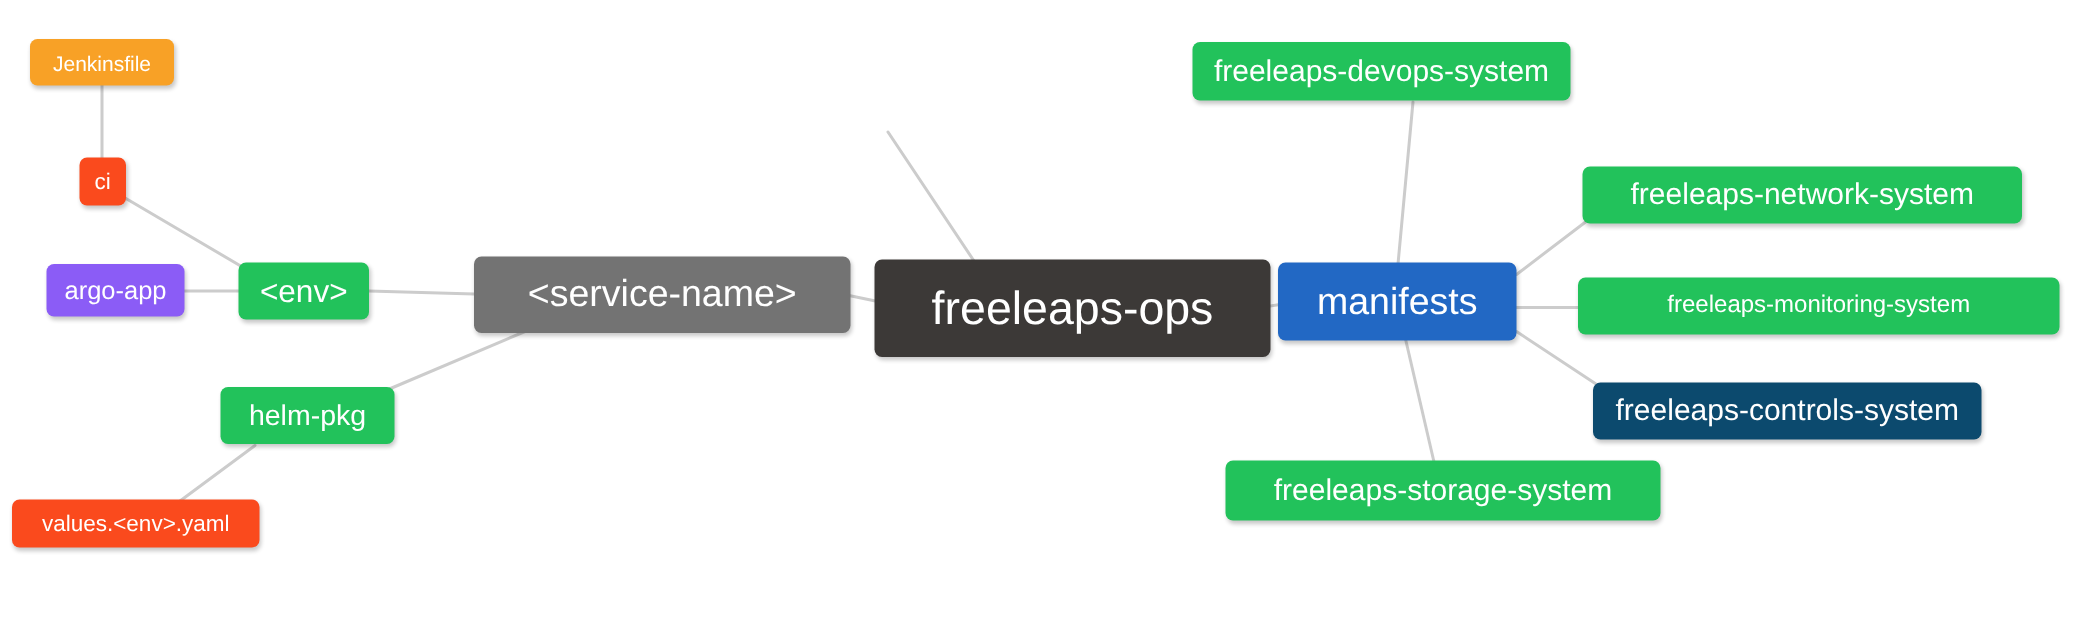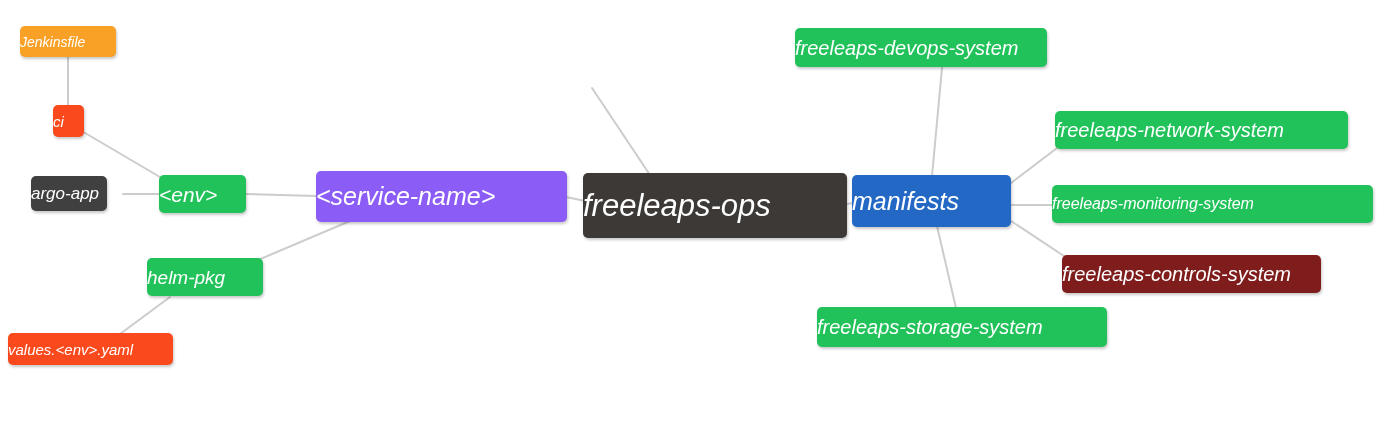--- a/index.html
+++ b/index.html
@@ -18,28 +18,28 @@
     left: 0;
     top: 0;
     width: 100%;
     height: 100%;
     pointer-events: none;
   }
   .node {
     position: absolute;
     display: flex;
     align-items: center;
+    justify-content: center;
     box-sizing: border-box;
     border-radius: 5px;
     color: #ffffff;
     white-space: nowrap;
     box-shadow: 1px 2px 3px rgba(0,0,0,0.22);
     cursor: pointer;
     user-select: none;
-    font-style: italic;
   }
   .node-label {
     line-height: 1;
     pointer-events: none;
   }
 </style>
 </head>
 <body>
 
 <div id="canvas" style="width: 1390px; height: 421px; background: rgb(255, 255, 255);">
@@ -58,49 +58,49 @@
       <line x1="1011" y1="205" x2="1052" y2="205" stroke="#CCCCCC" stroke-width="2" stroke-linecap="round"></line>
       <line x1="1011" y1="221" x2="1064" y2="256" stroke="#CCCCCC" stroke-width="2" stroke-linecap="round"></line>
       <line x1="937" y1="226" x2="956" y2="308" stroke="#CCCCCC" stroke-width="2" stroke-linecap="round"></line>
     </svg>
 <div class="node" style="left: 20px; top: 26px; width: 96px; height: 31px; font-size: 14px; background: rgb(248, 161, 38); color: rgb(255, 255, 255);">
     <span class="node-label">Jenkinsfile</span>
   </div>
     <div class="node" style="left: 53px; top: 105px; width: 31px; height: 32px; font-size: 15px; background: rgb(250, 74, 29); color: rgb(255, 255, 255);">
     <span class="node-label">ci</span>
   </div>
-    <div class="node" style="left: 31px; top: 176px; width: 76px; height: 35px; font-size: 17px; background: #404040; color: rgb(255, 255, 255);">
+    <div class="node" style="left: 31px; top: 176px; width: 92px; height: 35px; font-size: 17px; background: #8b5cf6; color: rgb(255, 255, 255);">
     <span class="node-label">argo-app</span>
   </div>
     <div class="node" style="left: 159px; top: 175px; width: 87px; height: 38px; font-size: 21px; background: rgb(34, 194, 91); color: rgb(255, 255, 255);">
     <span class="node-label">&lt;env&gt;</span>
   </div>
     <div class="node" style="left: 147px; top: 258px; width: 116px; height: 38px; font-size: 19px; background: rgb(34, 194, 91); color: rgb(255, 255, 255);">
     <span class="node-label">helm-pkg</span>
   </div>
     <div class="node" style="left: 8px; top: 333px; width: 165px; height: 32px; font-size: 15px; background: rgb(250, 74, 29); color: rgb(255, 255, 255);">
     <span class="node-label">values.&lt;env&gt;.yaml</span>
   </div>
-    <div class="node" style="left: 316px; top: 171px; width: 251px; height: 51px; font-size: 25px; background: #8b5cf6; color: rgb(255, 255, 255);">
+    <div class="node" style="left: 316px; top: 171px; width: 251px; height: 51px; font-size: 25px; background: #737373; color: rgb(255, 255, 255);">
     <span class="node-label">&lt;service-name&gt;</span>
   </div>
     <div class="node" style="left: 583px; top: 173px; width: 264px; height: 65px; font-size: 31px; background: rgb(60, 57, 55); color: rgb(255, 255, 255);">
     <span class="node-label">freeleaps-ops</span>
   </div>
     <div class="node" style="left: 852px; top: 175px; width: 159px; height: 52px; font-size: 25px; background: rgb(34, 104, 196); color: rgb(255, 255, 255);">
     <span class="node-label">manifests</span>
   </div>
     <div class="node" style="left: 795px; top: 28px; width: 252px; height: 39px; font-size: 20px; background: rgb(34, 194, 91); color: rgb(255, 255, 255);">
     <span class="node-label">freeleaps-devops-system</span>
   </div>
     <div class="node" style="left: 1055px; top: 111px; width: 293px; height: 38px; font-size: 20px; background: rgb(34, 194, 91); color: rgb(255, 255, 255);">
     <span class="node-label">freeleaps-network-system</span>
   </div>
     <div class="node" style="left: 1052px; top: 185px; width: 321px; height: 38px; font-size: 16px; background: rgb(34, 194, 91); color: rgb(255, 255, 255);">
     <span class="node-label">freeleaps-monitoring-system</span>
   </div>
-    <div class="node" style="left: 1062px; top: 255px; width: 259px; height: 38px; font-size: 20px; background: #7f1d1d; color: rgb(255, 255, 255);">
+    <div class="node" style="left: 1062px; top: 255px; width: 259px; height: 38px; font-size: 20px; background: #0c4a6e; color: rgb(255, 255, 255);">
     <span class="node-label">freeleaps-controls-system</span>
   </div>
     <div class="node" style="left: 817px; top: 307px; width: 290px; height: 40px; font-size: 20px; background: rgb(34, 194, 91); color: rgb(255, 255, 255);">
     <span class="node-label">freeleaps-storage-system</span>
   </div>
   </div>
 
 </body></html>

